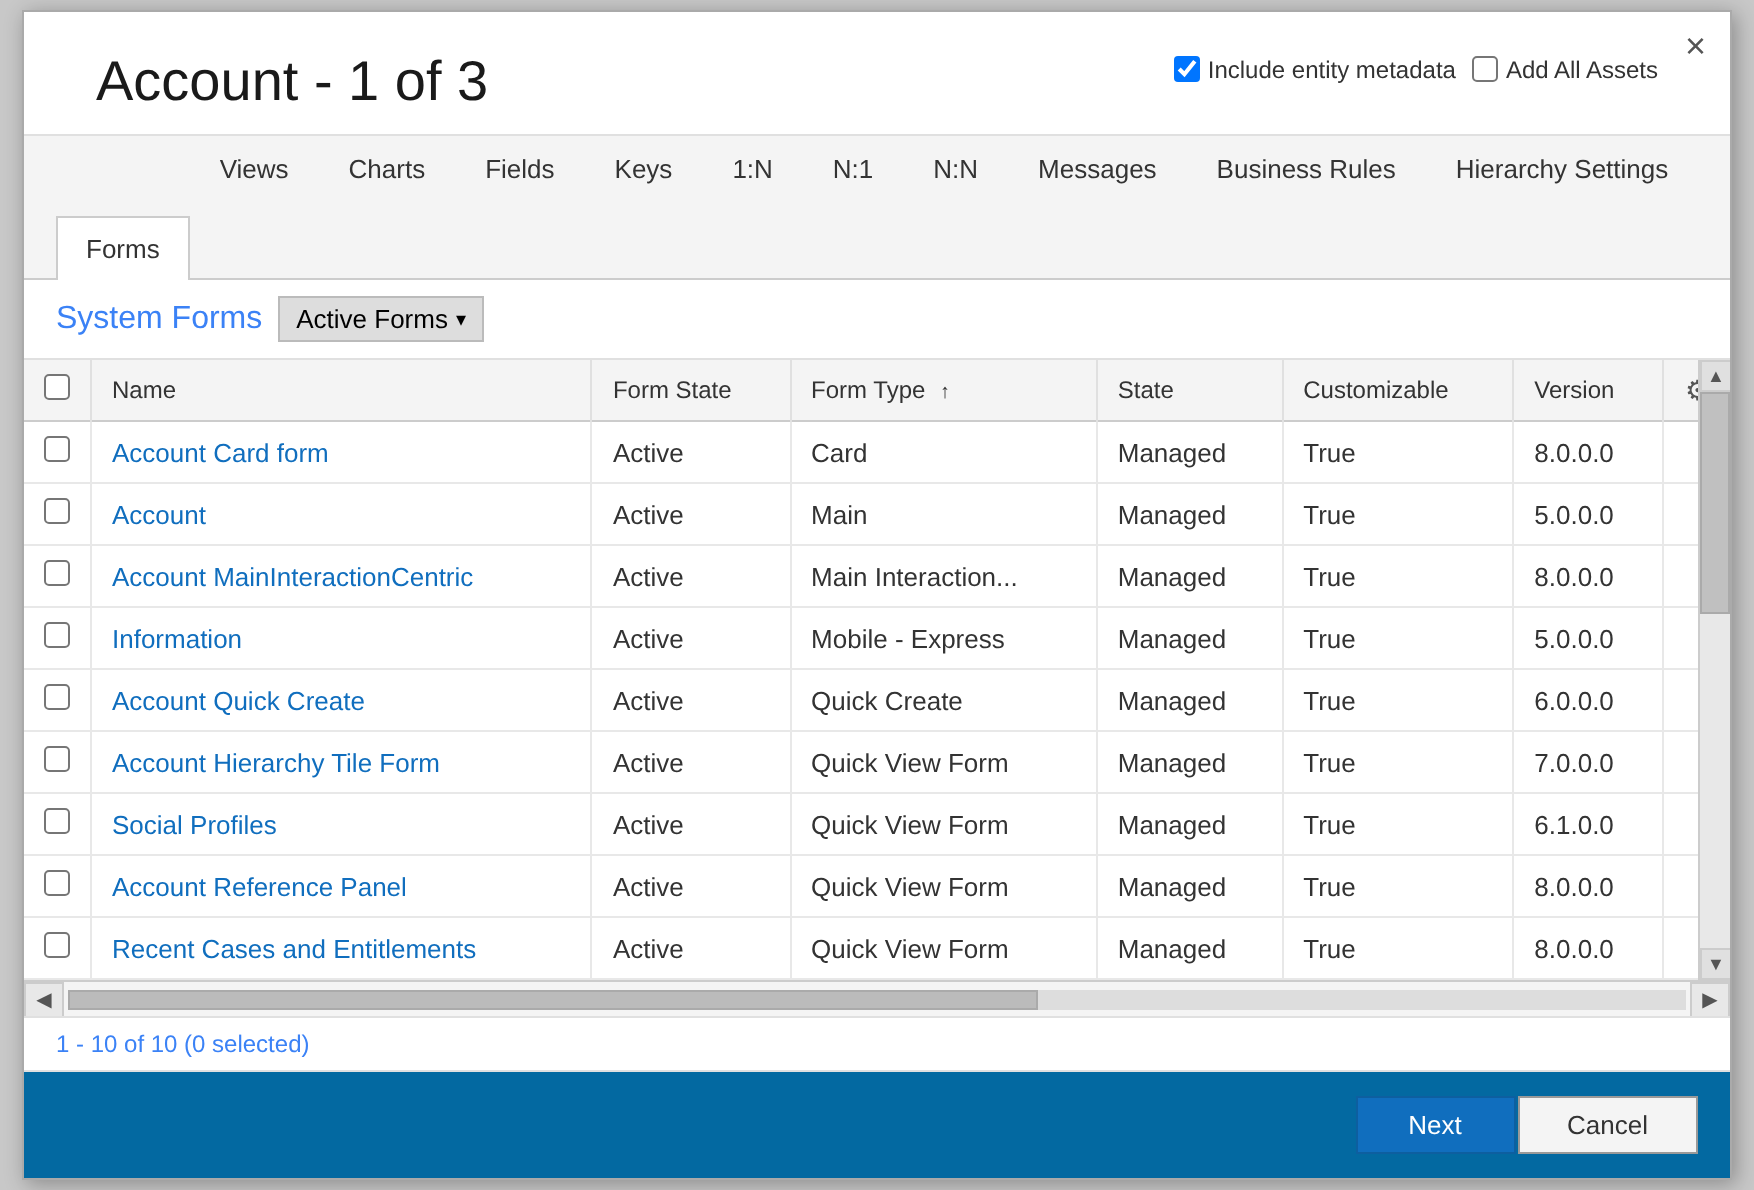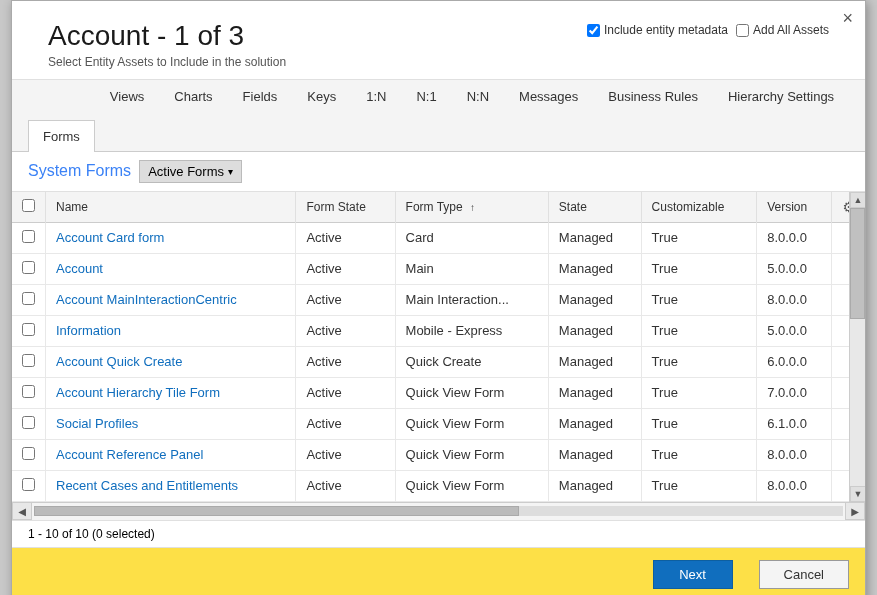--- a/index.html
+++ b/index.html
@@ -207,31 +207,31 @@
       position: absolute;
       left: 0;
       width: 60%;
       height: 100%;
       background: #bbb;
       border: 1px solid #aaa;
     }
     .status-bar {
       padding: 6px 16px;
       font-size: 12px;
-      color: #000000;
+      color: #3b82f6;
       border-top: 1px solid #e0e0e0;
       background: #fff;
     }
     .footer {
       display: flex;
       justify-content: flex-end;
-      gap: 26px;
+      gap: 1px;
       padding: 12px 16px;
       border-top: 1px solid #e0e0e0;
-      background: #fde047;
+      background: #0369a1;
     }
     .btn {
       padding: 6px 24px;
       font-size: 13px;
       cursor: pointer;
       border: 1px solid #999;
       background: #f4f4f4;
       color: #333;
       min-width: 80px;
     }
@@ -286,21 +286,20 @@
   </style>
 </head>
 <body>
 
 <div class="dialog">
 
   <button class="dialog-close">×</button>
 
   <div class="dialog-header">
     <div class="dialog-title">Account - 1 of 3</div>
-    <div class="dialog-subtitle">Select Entity Assets to Include in the solution</div>
     <div class="header-options">
       <label>
         <input type="checkbox" checked="" style="">
         <span>Include entity metadata</span>
       </label>
       <label>
         <input type="checkbox" style="">
         <span>Add All Assets</span>
       </label>
     </div>

